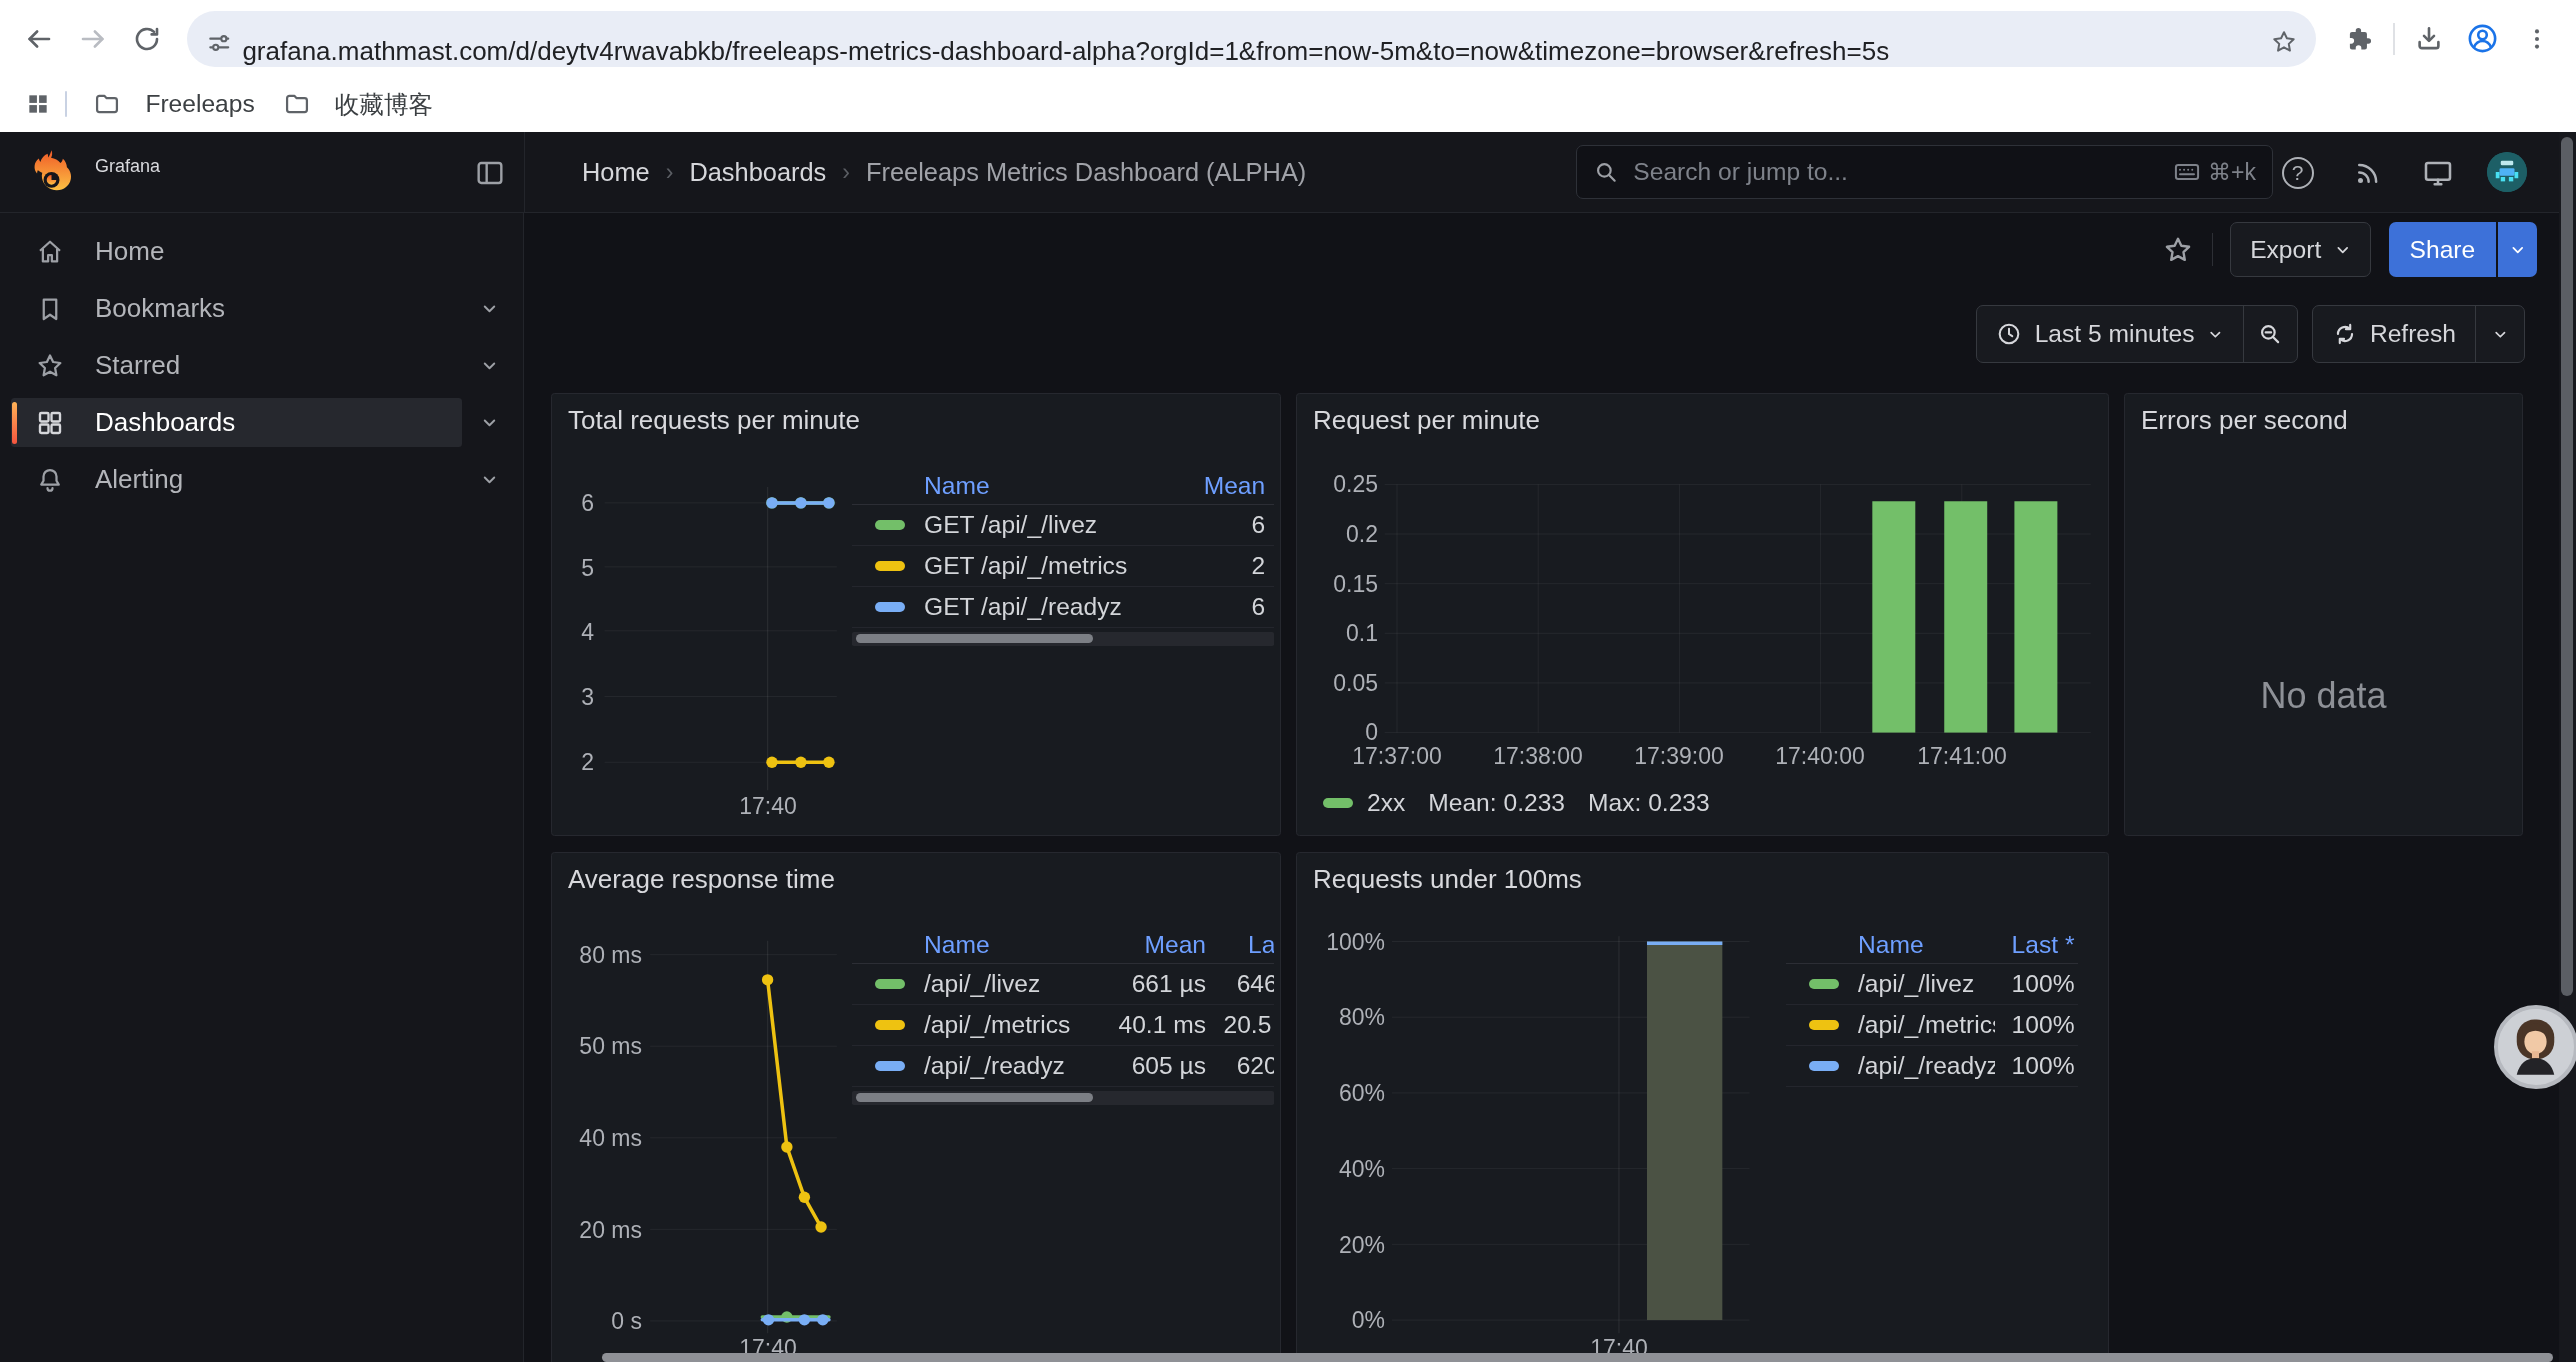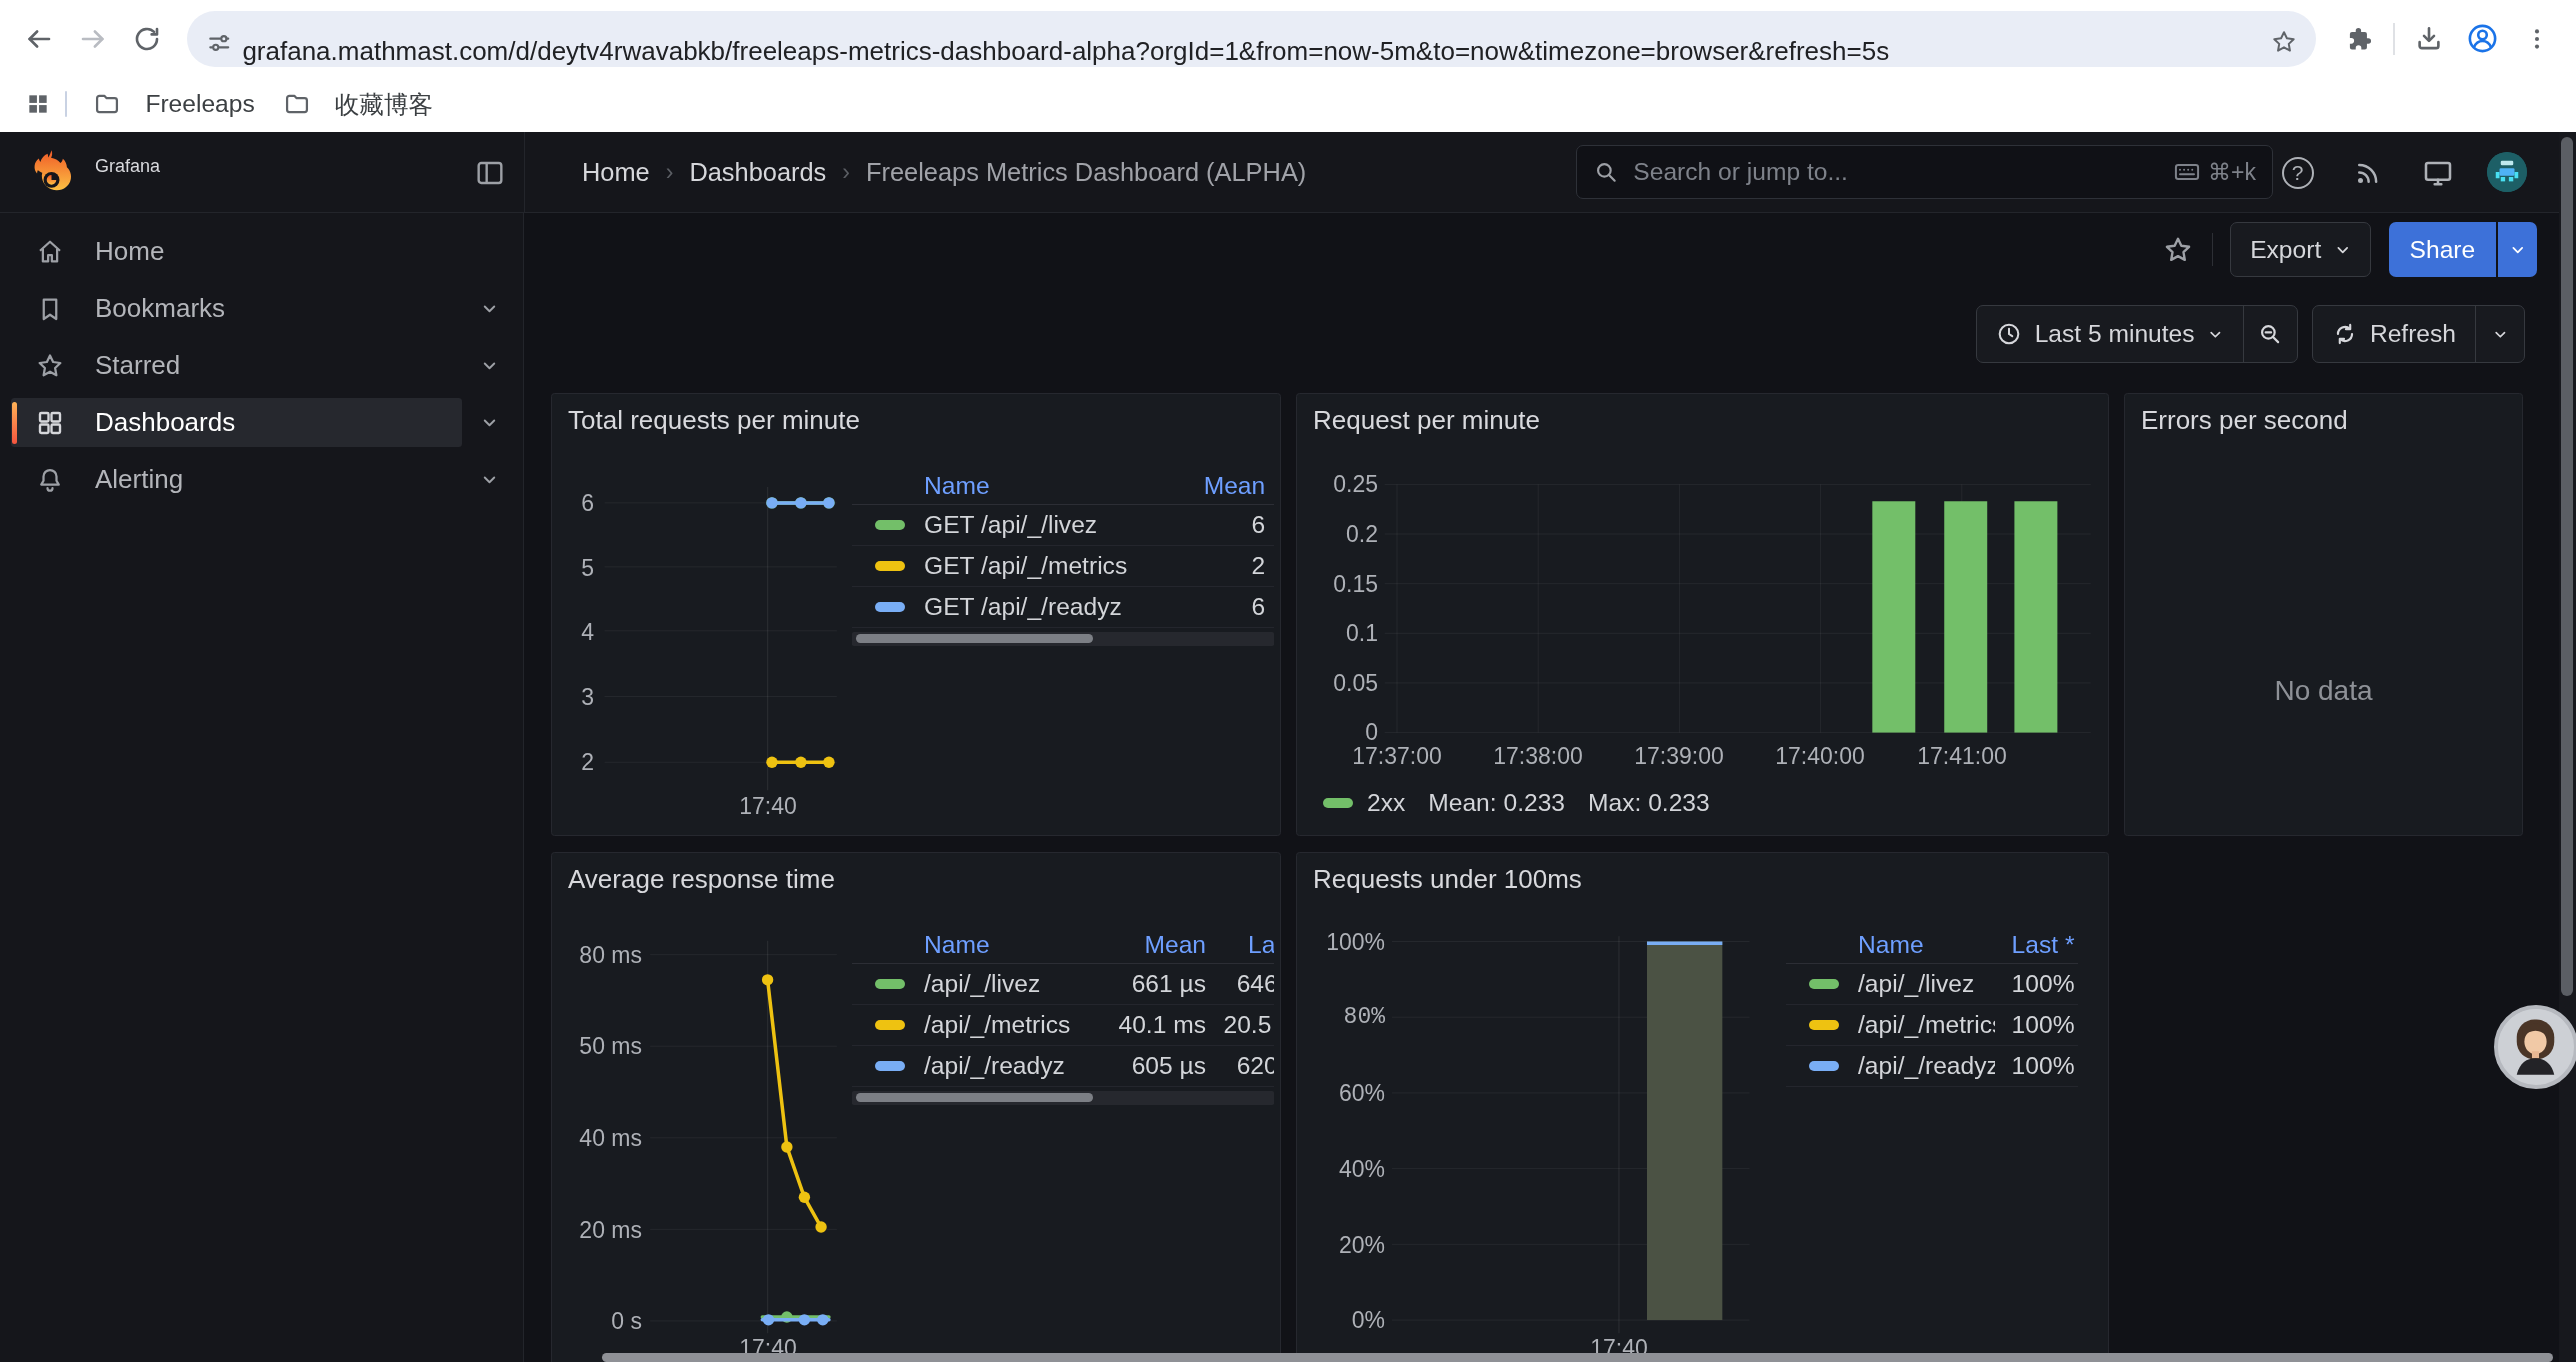--- a/index.html
+++ b/index.html
@@ -67,21 +67,21 @@
   .tmain{display:flex;align-items:center;gap:12.3px;padding:0 19px;font-size:24.6px;font-weight:500;}
   .tseg{display:flex;align-items:center;justify-content:center;width:54px;border-left:0.9px solid #36393f;}
 
   
   .panel{position:absolute;background:#181b20;border:0.9px solid #26282f;border-radius:3.5px;}
   .ptitle{position:absolute;left:16px;top:10.5px;margin:0;font-size:26px;font-weight:500;color:#d8d9dd;z-index:2;}
   .plot{position:absolute;left:0;top:0;right:0;bottom:0;}
   .plot svg{position:absolute;left:0;top:0;}
   .tick{position:absolute;transform:translateY(-50%);color:#aeb1b7;font-size:23px;text-align:right;white-space:nowrap;}
   .tick.x{transform:translate(-50%,0);text-align:center;}
-  .nodata{position:absolute;left:0;right:0;top:281px;text-align:center;font-size:28px;color:#8e9197;}
+  .nodata{position:absolute;left:0;right:0;top:281px;text-align:center;font-size:36px;color:#8e9197;}
 
   .legend{position:absolute;font-size:24.6px;color:#d3d5d9;overflow:hidden;z-index:2;}
   .legend .hd{display:flex;align-items:center;height:37px;border-bottom:0.9px solid #2c2e35;color:#6e9fff;font-weight:500;}
   .legend .hd .lg-name{padding-left:72px;}
   .legend .row{display:flex;align-items:center;height:41px;border-bottom:0.9px solid #24262d;}
   .lg-sw{width:30px;height:10.5px;border-radius:5.3px;margin:0 19px 0 23px;flex:none;}
   .lg-name{flex:1;white-space:nowrap;overflow:hidden;min-width:0;}
   .lg-val{width:96px;text-align:right;padding-right:8.8px;flex:none;}
   .lg-mean{width:107px;text-align:right;flex:none;}
   .lg-last{width:105px;text-align:right;margin-right:-37px;flex:none;white-space:nowrap;}
@@ -576,21 +576,21 @@
             <line x1="108" y1="187.4" x2="516" y2="187.4" stroke="rgba(255,255,255,0.07)" stroke-width="1"></line>
             <line x1="108" y1="273.8" x2="516" y2="273.8" stroke="rgba(255,255,255,0.07)" stroke-width="1"></line>
             <line x1="108" y1="360.2" x2="516" y2="360.2" stroke="rgba(255,255,255,0.07)" stroke-width="1"></line>
             <line x1="108" y1="446.6" x2="516" y2="446.6" stroke="rgba(255,255,255,0.07)" stroke-width="1"></line>
             <line x1="108" y1="533" x2="516" y2="533" stroke="rgba(255,255,255,0.07)" stroke-width="1"></line>
             <line x1="367" y1="95" x2="367" y2="548" stroke="rgba(255,255,255,0.07)" stroke-width="1.5"></line>
             <rect x="399" y="101" width="86" height="432" fill="#4b5244"></rect>
             <rect x="399" y="101" width="86" height="4" fill="#79aef5"></rect>
           </svg>
       <div class="tick" style="left: 7px; top: 89px; width: 81px;">100%</div>
-          <div class="tick" style="left: 7px; top: 164px; width: 81px; font-family: Liberation Mono, monospace;">80%</div>
+          <div class="tick" style="left: 7px; top: 164px; width: 81px;">80%</div>
           <div class="tick" style="left: 7px; top: 240px; width: 81px;">60%</div>
           <div class="tick" style="left: 7px; top: 316px; width: 81px;">40%</div>
           <div class="tick" style="left: 7px; top: 392px; width: 81px;">20%</div>
           <div class="tick" style="left: 7px; top: 467px; width: 81px;">0%</div>
           <div class="tick x" style="left: 322px; top: 482px;">17:40</div>
         </div>
       <div class="legend legend-p5">
         <div class="hd">
           <span class="lg-name">Name</span>
           <span class="lg-val5">Last *</span>

